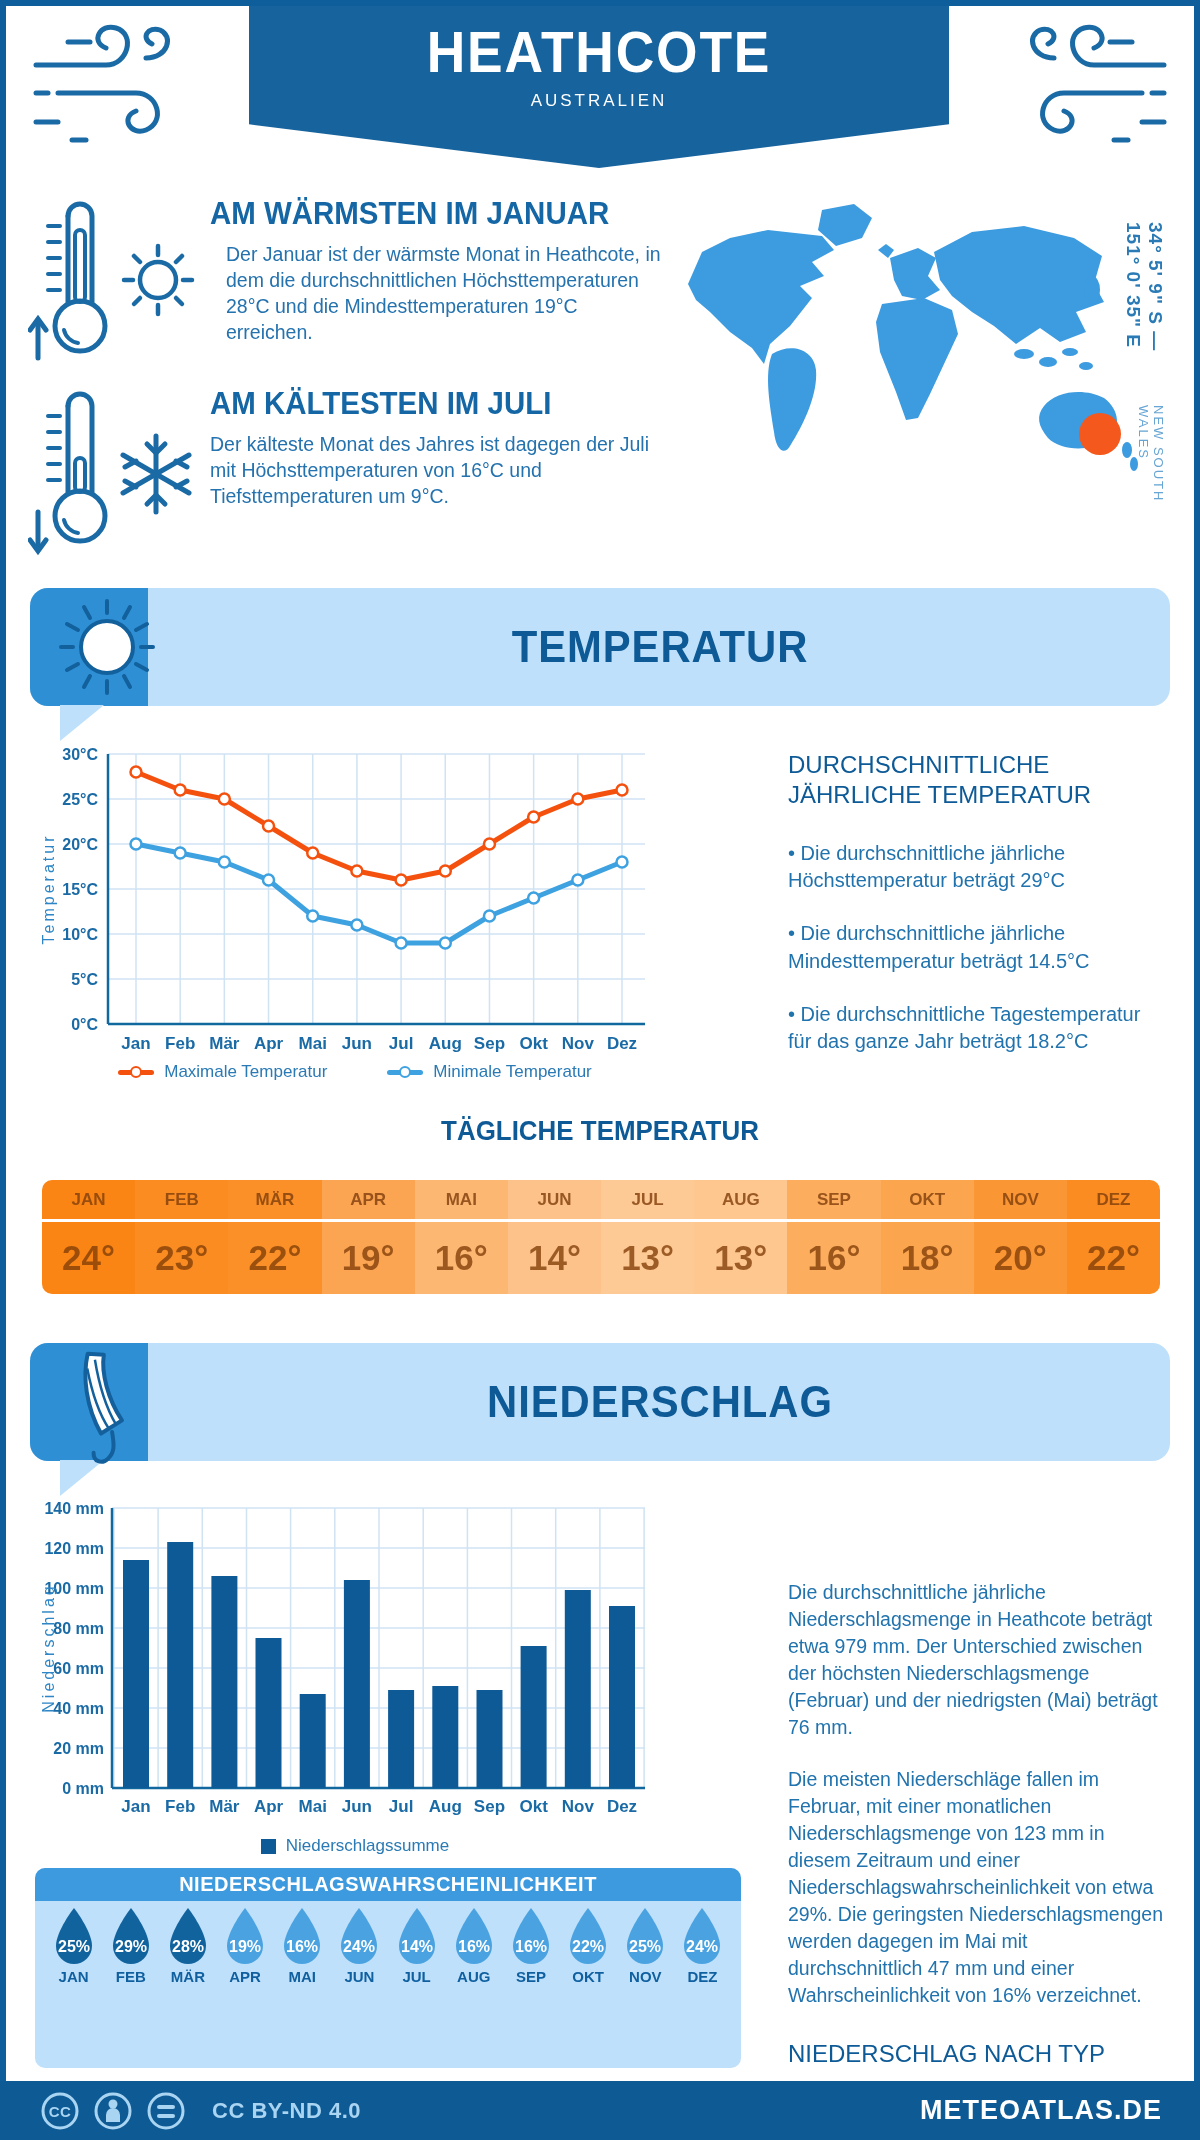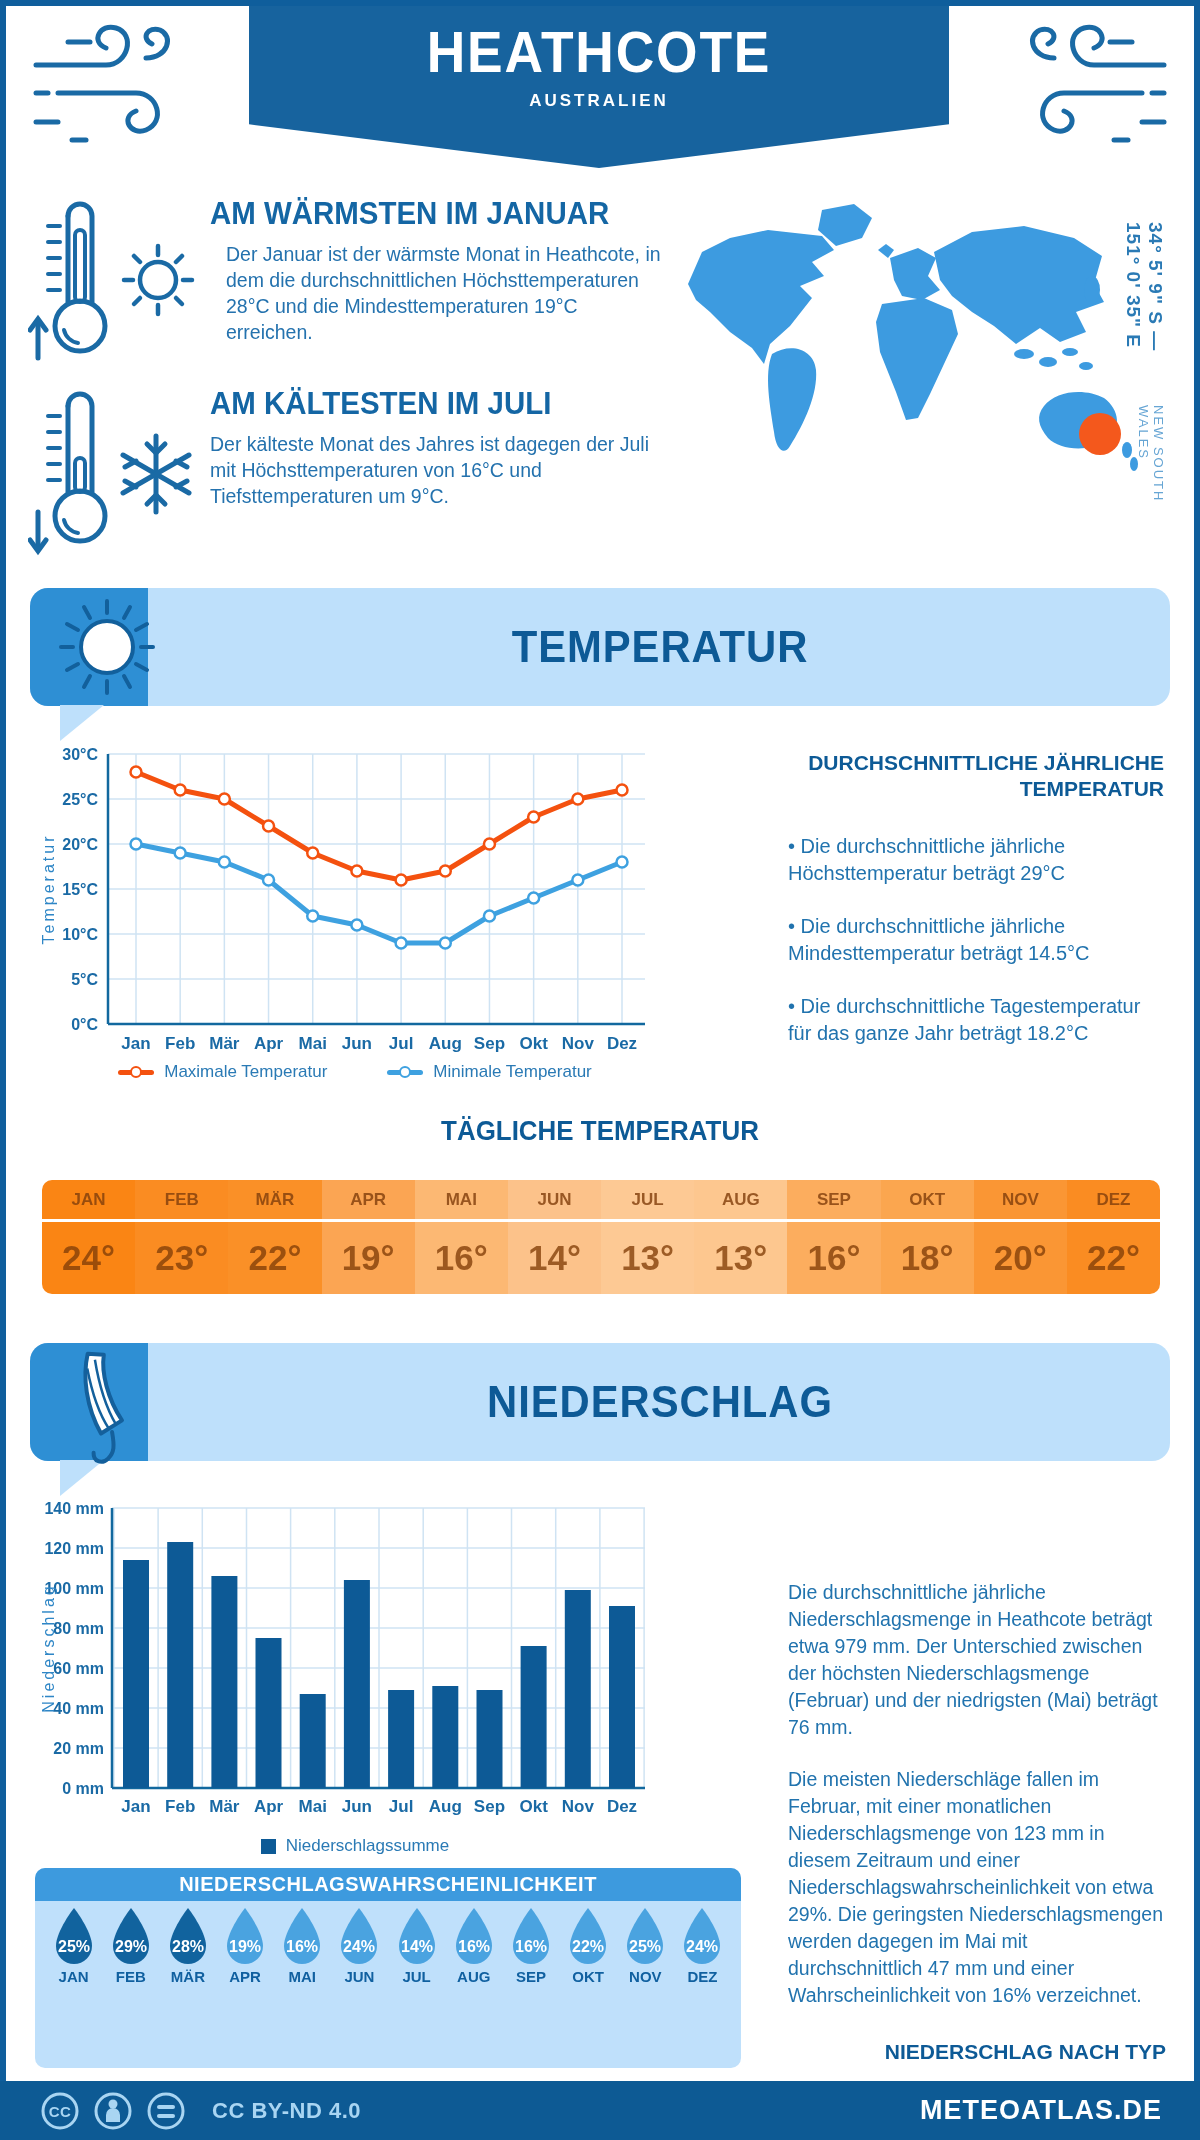--- a/index.html
+++ b/index.html
@@ -4,21 +4,21 @@
 <style>
   html,body{margin:0;padding:0;background:#e8eef4;font-family:"Liberation Sans",sans-serif;}
   .stage{position:relative;width:1200px;height:2140px;margin:0 auto;background:#ffffff;overflow:hidden;}
   .frame{position:absolute;inset:0;border:6px solid #0f5e9c;pointer-events:none;z-index:40;}
   .abs{position:absolute;}
 
   
   .banner{left:249px;top:0;width:700px;height:168px;background:#17639e;
     clip-path:polygon(0 0,100% 0,100% 74%,50% 100%,0 74%);color:#fff;text-align:center;z-index:5;}
   .banner h1{margin:18px 0 0;font-size:58px;letter-spacing:2px;transform:scaleX(.92);}
-  .banner .sub{margin-top:6px;font-size:17px;letter-spacing:3px;font-weight:700;}
+  .banner .sub{margin-top:6px;font-size:17px;letter-spacing:3px;font-weight:400;}
   .windsvg{width:160px;height:140px;}
   .mirror{transform:scaleX(-1);}
 
   
   .fact-title{font-size:31px;font-weight:bold;color:#1466a4;transform:scaleX(.95);transform-origin:left;white-space:nowrap;}
   .fact-text{font-size:19.5px;line-height:1.33;color:#2472ae;}
 
   
   .coords{writing-mode:vertical-rl;display:flex;gap:7px;color:#2a7ab5;}
   .coords .c1{font-weight:bold;font-size:19px;letter-spacing:1px;}
@@ -40,21 +40,21 @@
   .ytick{fill:#1a6aa5;font-size:16px;font-weight:600;}
   .xtick{fill:#1a6aa5;font-size:17px;font-weight:600;}
   .ylab{fill:#2e86c6;font-size:16px;letter-spacing:3px;}
   .legend{display:flex;justify-content:center;align-items:center;gap:60px;}
   .legitem{display:flex;align-items:center;gap:10px;color:#2a7ab5;font-size:17px;}
   .lswatch{position:relative;width:36px;height:5px;border-radius:3px;display:inline-block;}
   .lswatch i{position:absolute;left:50%;top:50%;width:8px;height:8px;background:#fff;border:2.5px solid #000;border-radius:50%;transform:translate(-50%,-50%);}
   .lsq{width:15px;height:15px;display:inline-block;}
 
   
-  .panel-head{font-size:21px;font-weight:bold;color:#0d5a96;line-height:1.25;margin:0 0 30px;text-align:right;}
+  .panel-head{font-size:24px;font-weight:normal;color:#0d5a96;line-height:1.25;margin:0 0 30px;}
   .bullet{font-size:20px;line-height:1.36;color:#2173ae;margin-bottom:26px;}
   .para{font-size:19.5px;line-height:1.38;color:#2173ae;margin:0 0 26px;}
 
   
   .daily-title{width:1140px;text-align:center;font-size:27px;font-weight:bold;color:#0d5a96;transform:scaleX(.96);}
   .ttable{width:1118px;height:114px;display:flex;border-radius:10px;overflow:hidden;}
   .tcol{flex:1;display:flex;flex-direction:column;}
   .tmon{height:39px;line-height:40px;text-align:center;font-size:17px;font-weight:bold;color:rgba(130,64,12,.82);border-bottom:3px solid #fff;}
   .tval{flex:1;display:flex;align-items:center;justify-content:center;font-size:35px;font-weight:bold;color:rgba(130,62,8,.78);}
 

